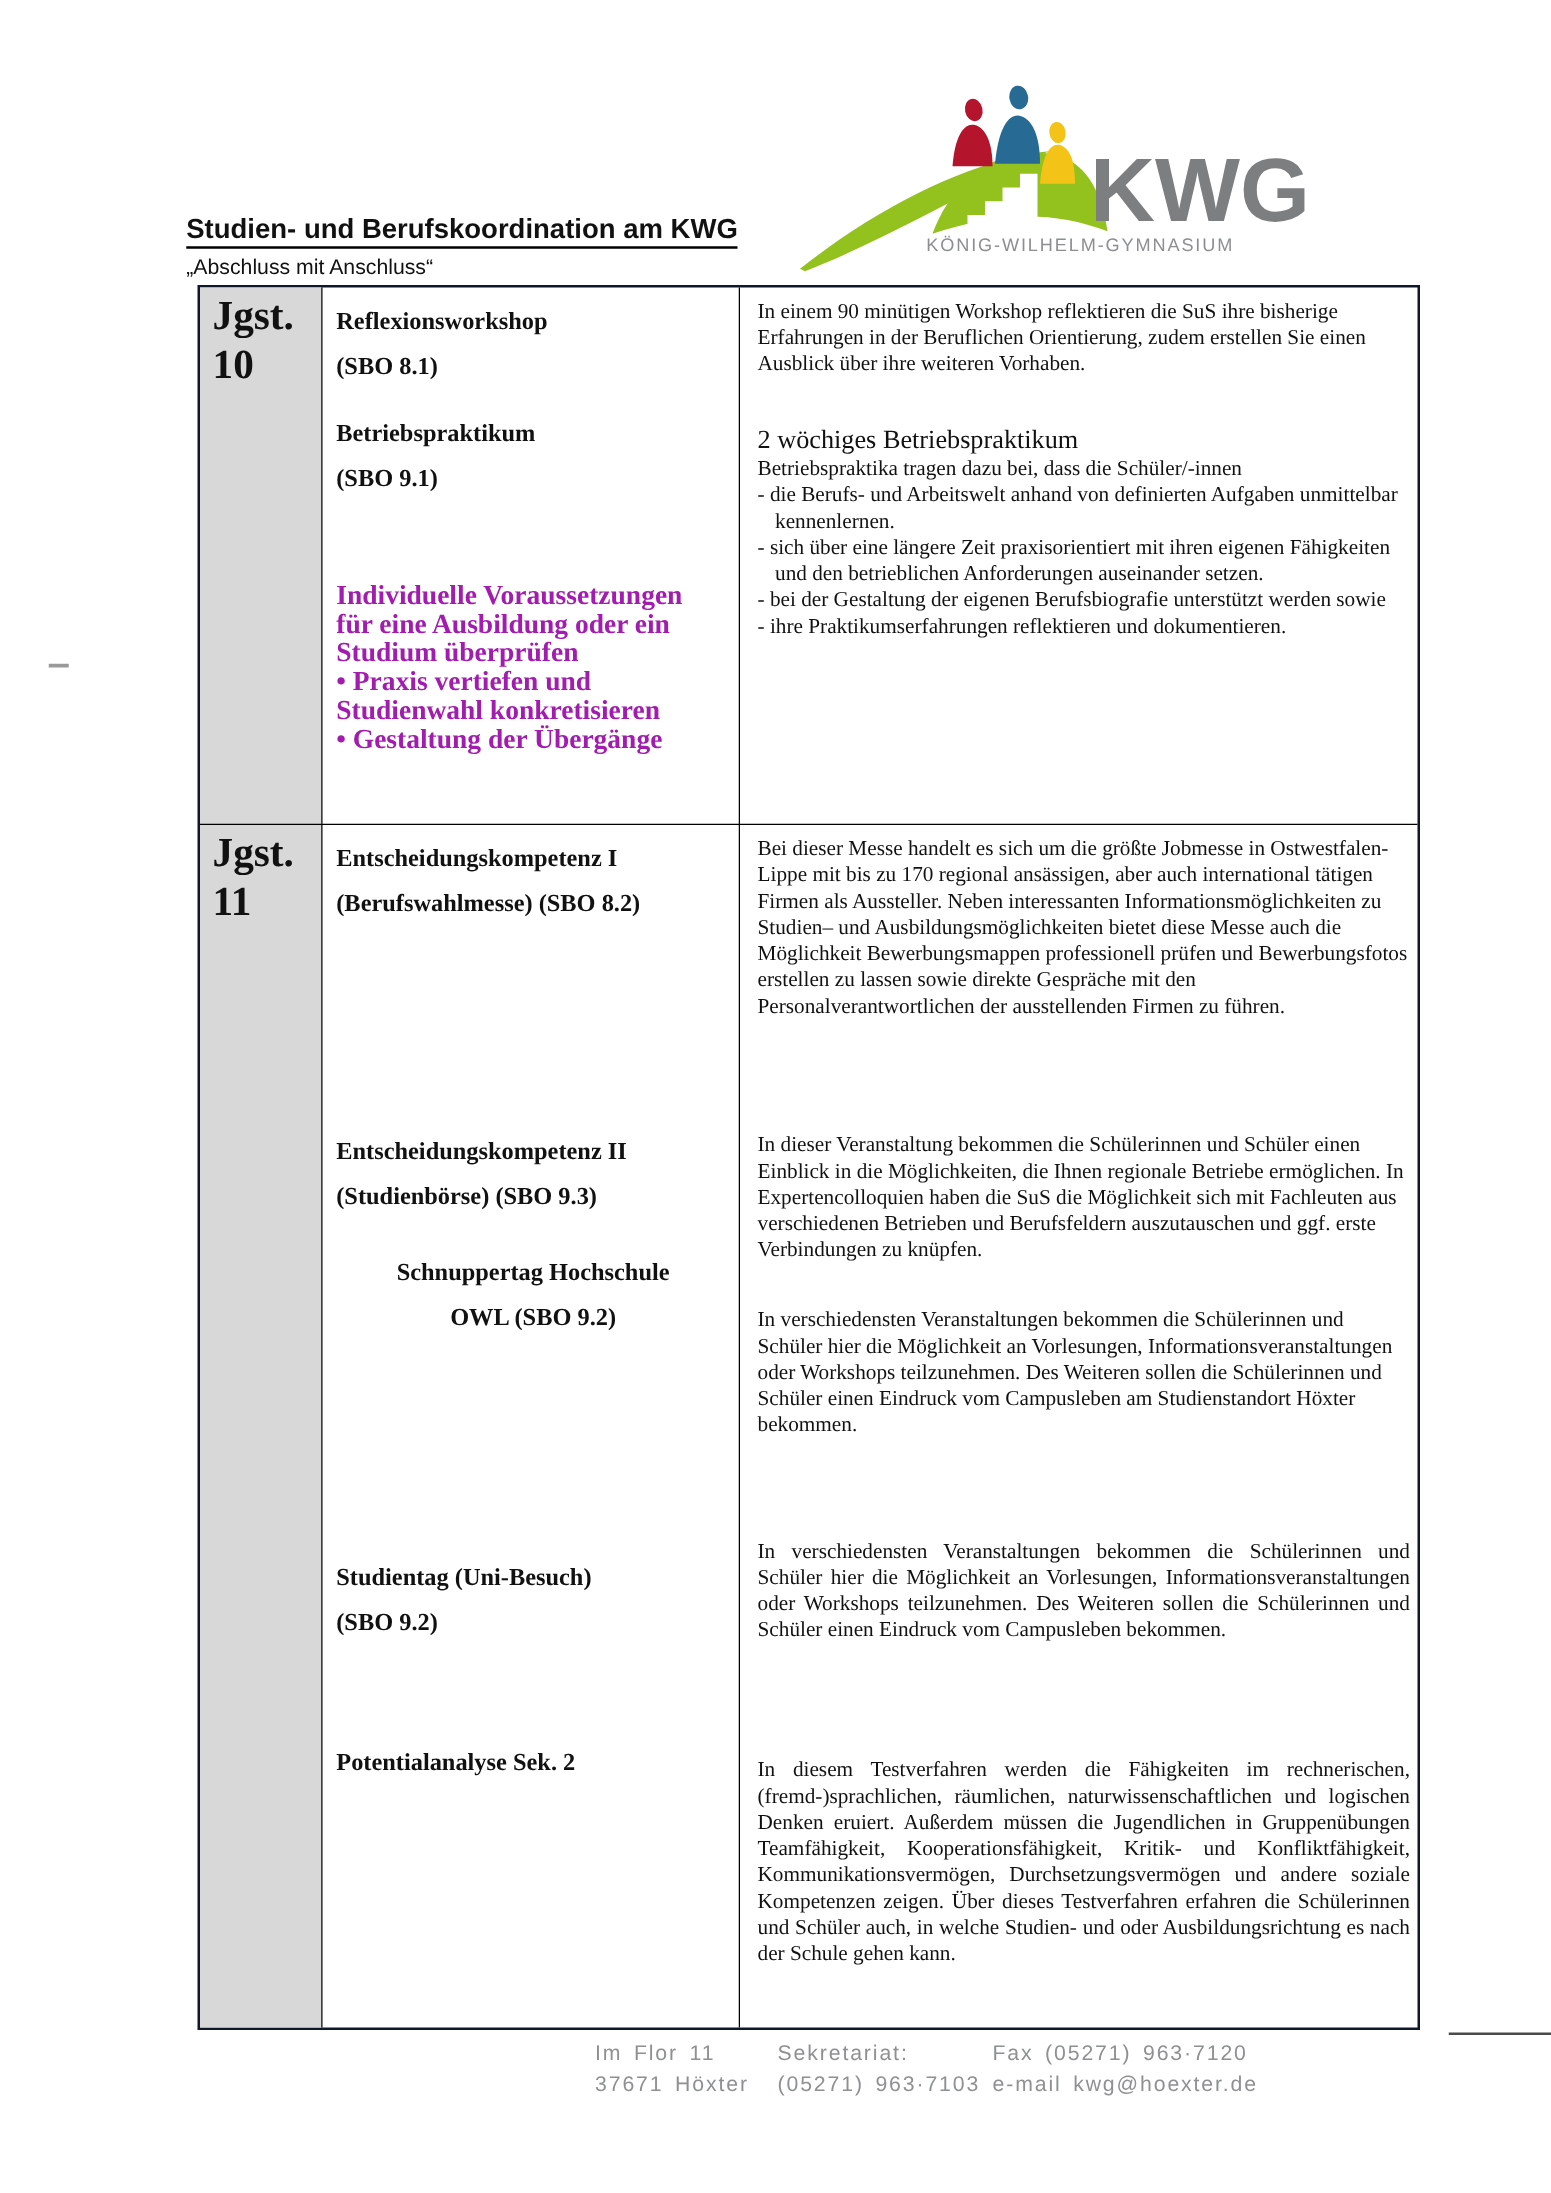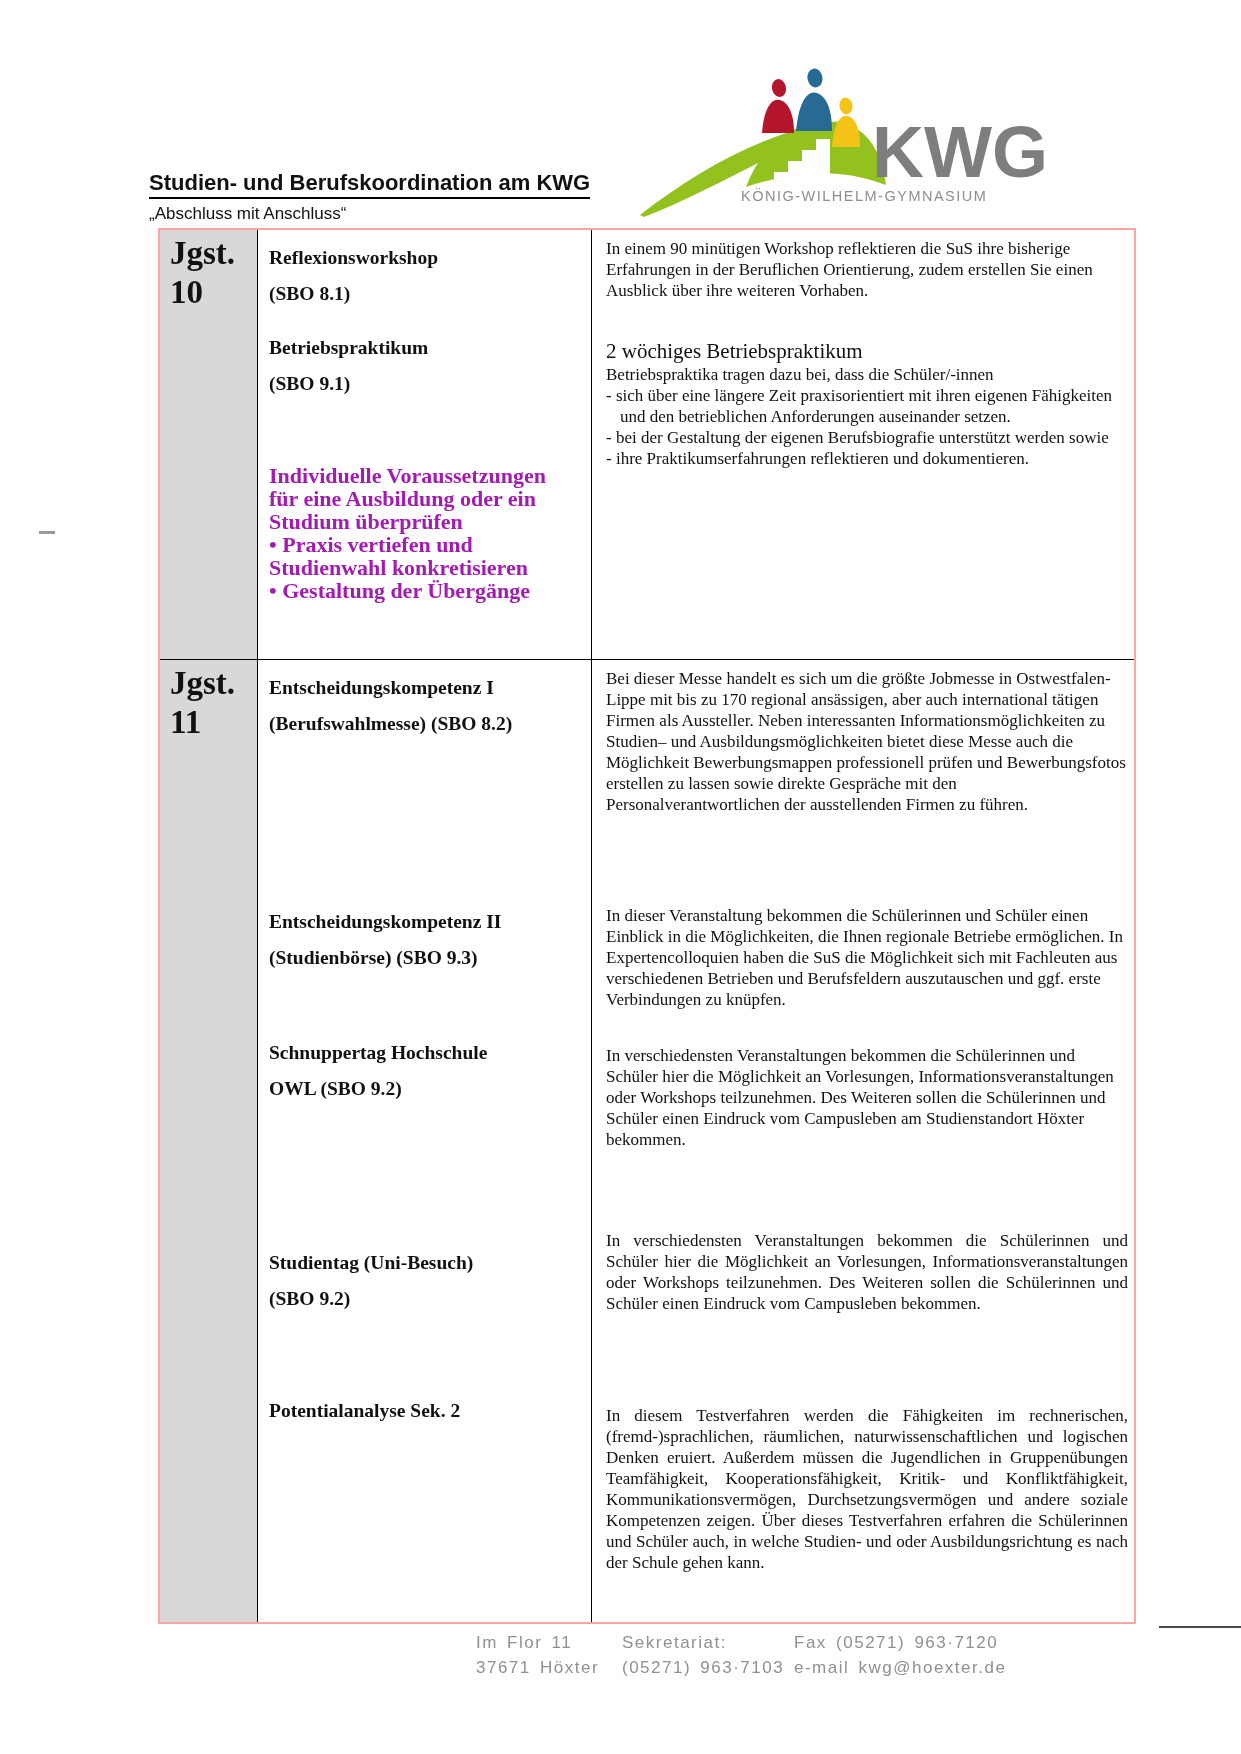--- a/index.html
+++ b/index.html
@@ -11,21 +11,21 @@
              font-size:22px;font-weight:bold;line-height:26px;border-bottom:2.5px solid #000;
              padding-bottom:1px;white-space:nowrap;}
   .hdr-sub{position:absolute;left:130px;top:203px;font-family:"Liberation Sans",sans-serif;
            font-size:17px;line-height:21px;}
   .logo{position:absolute;left:615px;top:55px;}
 
   
   .foldmark{position:absolute;left:20px;top:531px;width:16px;height:3px;background:#9a9a9a;}
 
   
-  .tbl{position:absolute;left:139px;top:228px;width:974px;height:1392px;border:2px solid #fca5a5;}
+  .tbl{position:absolute;left:139px;top:228px;width:974px;height:1392px;border:2px solid #0f172a;}
   .colbg{position:absolute;left:0;top:0;bottom:0;width:97px;background:#d8d8d8;}
   .v1{position:absolute;left:97px;top:0;bottom:0;width:0;border-left:1.5px solid #000;}
   .v2{position:absolute;left:431px;top:0;bottom:0;width:0;border-left:1.5px solid #000;}
   .hdiv{position:absolute;left:0;right:0;top:429px;height:0;border-top:1.5px solid #000;}
 
   .grade{position:absolute;left:10px;width:84px;font-size:33px;font-weight:bold;line-height:39px;
          white-space:pre-line;}
   .g10{top:434px;} 
   .g0{top:4px;}
 
@@ -96,33 +96,34 @@
     <div class="prog" style="top:100px;">Betriebspraktikum
 (SBO 9.1)</div>
     <div class="rednote" style="top:234px;">Individuelle Voraussetzungen für eine Ausbildung oder ein Studium überprüfen
 • Praxis vertiefen und Studienwahl konkretisieren
 • Gestaltung der Übergänge</div>
 
     <div class="desc" style="top:8px;">In einem 90 minütigen Workshop reflektieren die SuS ihre bisherige Erfahrungen in der Beruflichen Orientierung, zudem erstellen Sie einen Ausblick über ihre weiteren Vorhaben.</div>
     <div class="desc" style="top:108px;">
       <div class="bighead">2 wöchiges Betriebspraktikum</div>
       <div>Betriebspraktika tragen dazu bei, dass die Schüler/-innen</div>
+      <div class="bullet">- die Berufs- und Arbeitswelt anhand von definierten Aufgaben unmittelbar kennenlernen.</div>
       <div class="bullet">- sich über eine längere Zeit praxisorientiert mit ihren eigenen Fähigkeiten und den betrieblichen Anforderungen auseinander setzen.</div>
       <div class="bullet">- bei der Gestaltung der eigenen Berufsbiografie unterstützt werden sowie</div>
       <div class="bullet">- ihre Praktikumserfahrungen reflektieren und dokumentieren.</div>
     </div>
 
     <div class="grade g10">Jgst.
 11</div>
 
     <div class="prog" style="top:440px;">Entscheidungskompetenz I
 (Berufswahlmesse) (SBO 8.2)</div>
     <div class="prog" style="top:674px;">Entscheidungskompetenz II
 (Studienbörse) (SBO 9.3)</div>
-    <div class="prog" style="top:805px;">Schnuppertag Hochschule
+    <div class="prog" style="top:771px;text-align:center;">Schnuppertag Hochschule
 OWL (SBO 9.2)</div>
     <div class="prog" style="top:1015px;">Studientag (Uni-Besuch)
 (SBO 9.2)</div>
     <div class="prog" style="top:1163px;">Potentialanalyse Sek. 2</div>
 
 
     <div class="desc" style="top:438px;">Bei dieser Messe handelt es sich um die größte Jobmesse in Ostwestfalen-Lippe mit bis zu 170 regional ansässigen, aber auch international tätigen Firmen als Aussteller. Neben interessanten Informationsmöglichkeiten zu Studien– und Ausbildungsmöglichkeiten bietet diese Messe auch die Möglichkeit Bewerbungsmappen professionell prüfen und Bewerbungsfotos erstellen zu lassen sowie direkte Gespräche mit den Personalverantwortlichen der ausstellenden Firmen zu führen.</div>
     <div class="desc" style="top:675px;">In dieser Veranstaltung bekommen die  Schülerinnen und Schüler einen Einblick in die Möglichkeiten, die Ihnen regionale Betriebe ermöglichen. In Expertencolloquien haben die SuS die Möglichkeit sich mit Fachleuten aus verschiedenen Betrieben und Berufsfeldern auszutauschen und ggf. erste Verbindungen zu knüpfen.</div>
     <div class="desc" style="top:815px;">
       <div>In verschiedensten Veranstaltungen bekommen die Schülerinnen und Schüler hier die Möglichkeit an Vorlesungen, Informationsveranstaltungen oder Workshops teilzunehmen. Des Weiteren sollen die Schülerinnen und Schüler einen Eindruck vom Campusleben am Studienstandort Höxter bekommen.</div>

